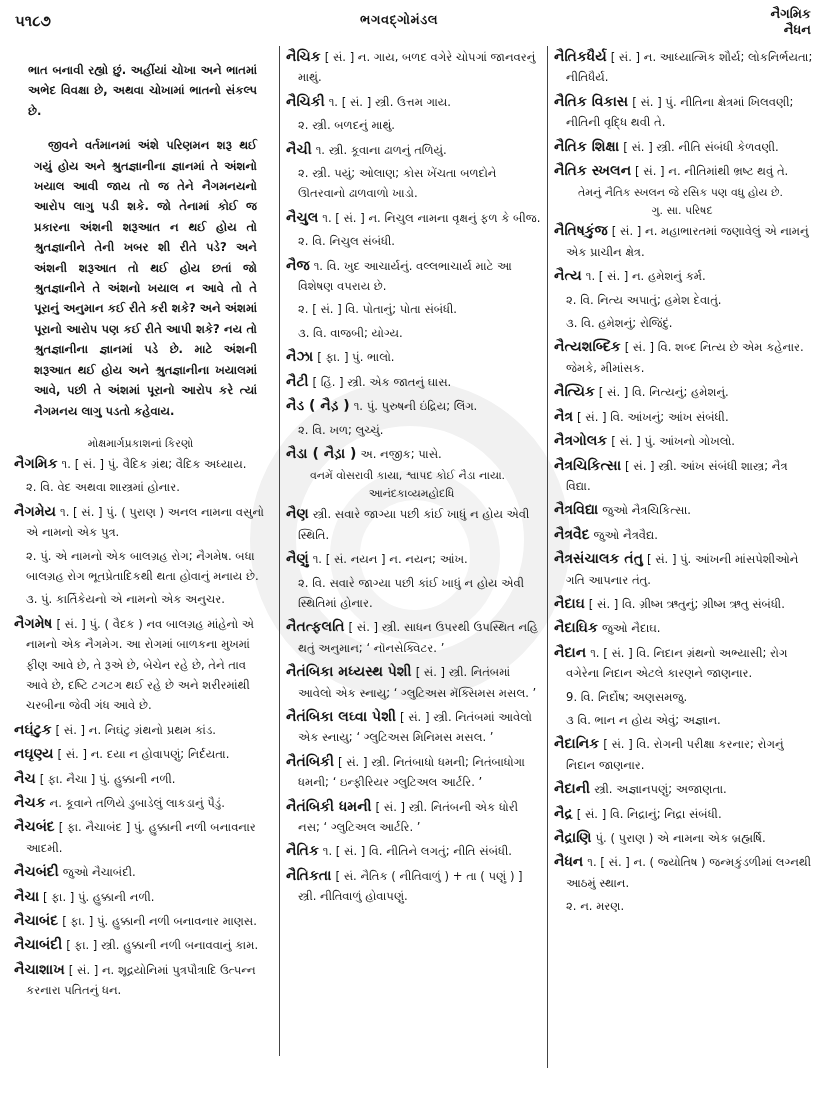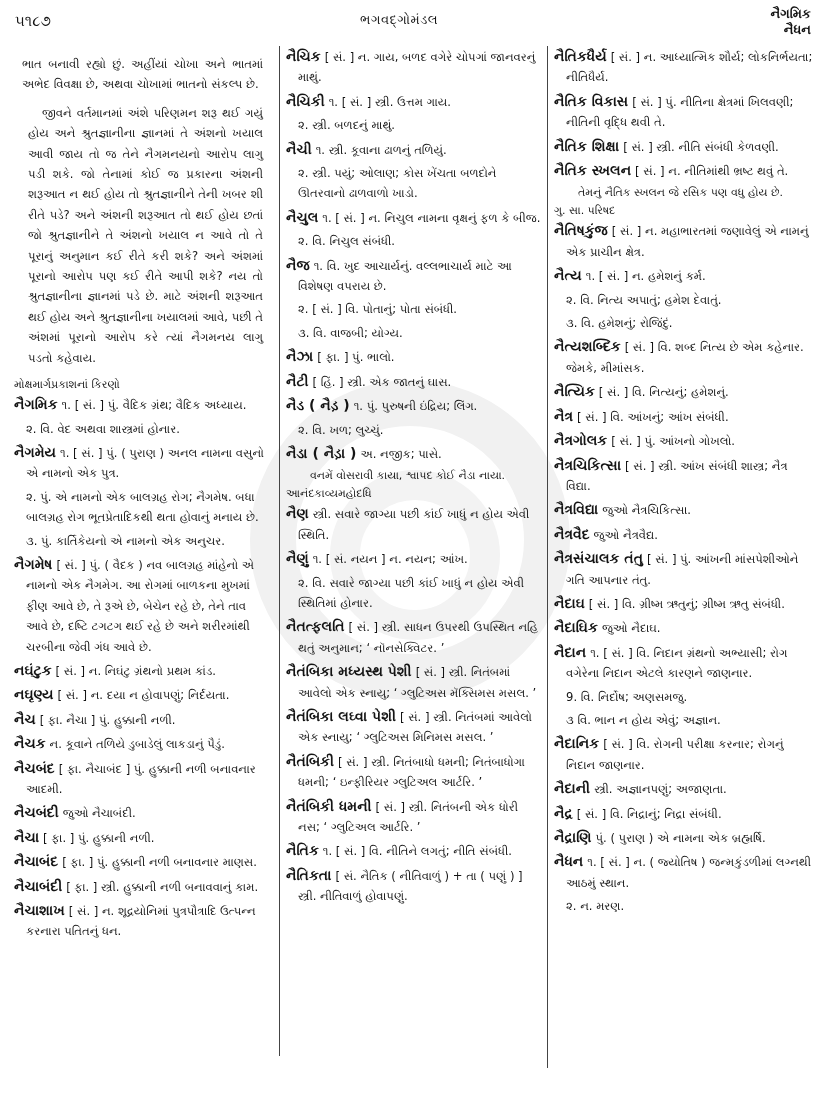--- a/index.html
+++ b/index.html
@@ -13,48 +13,48 @@
     z-index: 0;
   }
   .watermark-inner {
     position: absolute; left: 330px; top: 470px; width: 170px; height: 170px;
     border-radius: 50%; border: 30px solid #f3f3f3; box-sizing: border-box; z-index: 0;
   }
   .header {
     position: absolute; left: 0; top: 0; width: 825px; height: 44px; z-index: 2;
   }
   .page-number {
-    position: absolute; left: 15px; top: 12px; font-size: 15px; font-weight: normal;
+    position: absolute; left: 15px; top: 12px; font-size: 15px; font-weight: bold;
   }
   .running-title {
-    position: absolute; left: 360px; top: 12px; font-size: 13px; font-weight: normal; letter-spacing: 0.5px;
+    position: absolute; left: 360px; top: 12px; font-size: 13px; font-weight: bold; letter-spacing: 0.5px;
   }
   .guide-words {
     position: absolute; right: 14px; top: 6px; text-align: right; font-size: 13px; font-weight: bold; line-height: 16px;
   }
   .guide-words div { display: block; }
   .columns {
     position: absolute; left: 14px; top: 46px; width: 800px; height: 1010px;
     display: flex; z-index: 2;
   }
   .col {
     box-sizing: border-box; padding: 0 6px 0 6px; height: 100%; overflow: hidden;
     font-size: 11.6px; line-height: 20.4px;
   }
   .col-left { width: 266px; border-right: 1px solid #444; padding-left: 0; padding-right: 8px; }
   .col-mid { width: 268px; border-right: 1px solid #444; height: 1022px; }
   .col-right { width: 266px; padding-right: 0; }
   .entry { margin: 0 0 3px 0; }
   .entry .hw { font-weight: bold; font-size: 14px; margin-right: 4px; }
   .entry .def { }
   .sub { padding-left: 12px; margin: 0 0 3px 0; }
-  .para { text-indent: 0; margin: 8px; text-align: justify; }
+  .para { text-indent: 0; margin: 14px; text-align: justify; font-weight: bold; }
   .para.indent { text-indent: 14px; padding-left: 6px; }
   .quote { padding-left: 24px; font-size: 11px; line-height: 18px; }
-  .source { text-align: left; font-size: 11px; line-height: 18px; padding-right: 4px; }
+  .source { text-align: center; font-size: 11px; line-height: 18px; padding-right: 4px; }
   .hang { padding-left: 12px; text-indent: -12px; }
 </style>
 </head>
 <body>
 
 <div class="watermark"></div>
 <div class="watermark-inner"></div>
 
 <div class="header">
   <span class="page-number">૫૧૮૭</span>

